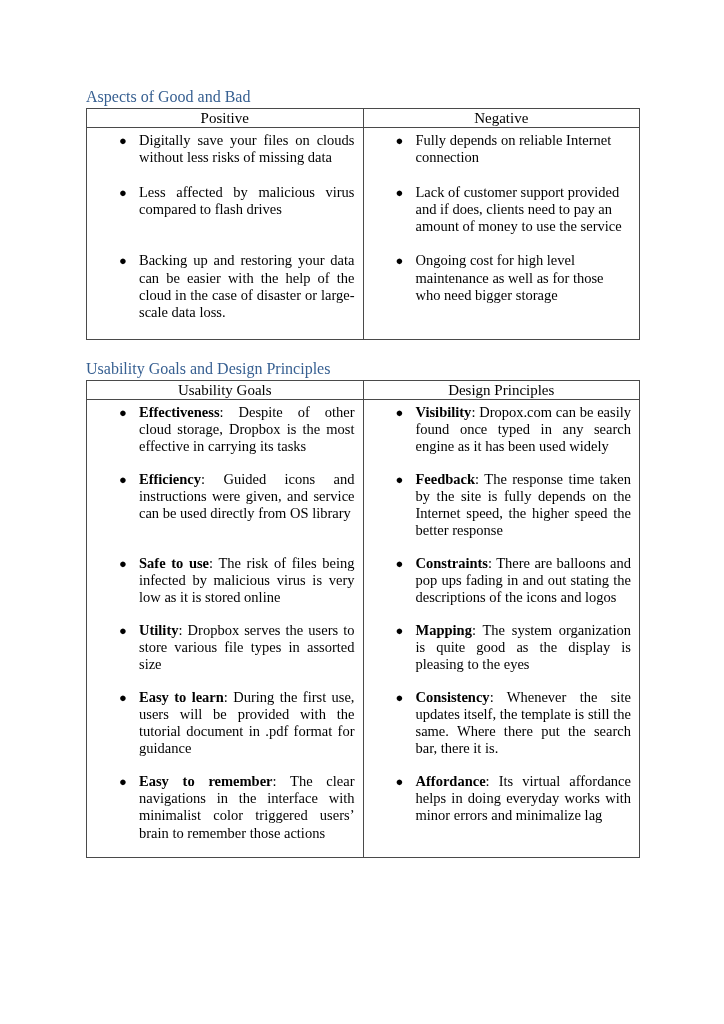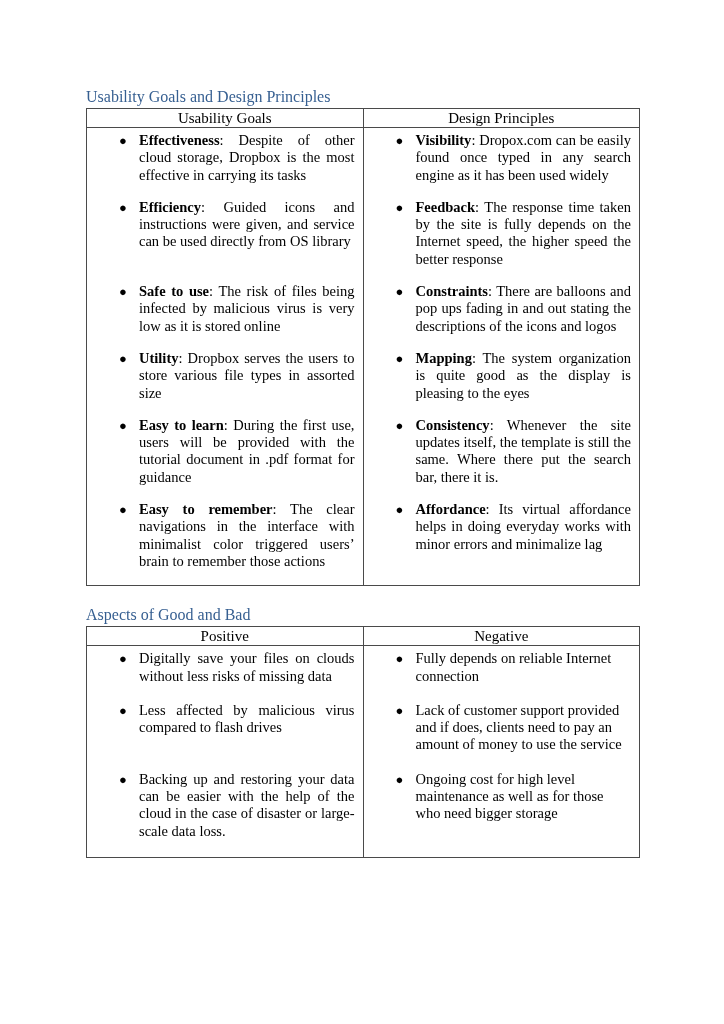--- a/index.html
+++ b/index.html
@@ -66,20 +66,76 @@
     line-height: 17.3px;
     text-align: justify;
   }
   td.no-justify .item-text { text-align: left; }
   .term { font-weight: bold; }
 </style>
 </head>
 <body>
 
 <div class="content">
+
+  <section class="section">
+    <h2 class="section-heading">Aspects of Good and Bad</h2>
+    <table class="doc-table t1">
+      <thead>
+        <tr>
+          <th>Positive</th>
+          <th>Negative</th>
+        </tr>
+      </thead>
+      <tbody>
+          <tr>
+            <td>
+              <div class="item">
+                <span class="bullet">●</span>
+                <div class="item-text">Digitally save your files on clouds without less risks of missing data</div>
+              </div>
+            </td>
+            <td class="no-justify">
+              <div class="item">
+                <span class="bullet">●</span>
+                <div class="item-text">Fully depends on reliable Internet connection</div>
+              </div>
+            </td>
+          </tr>
+          <tr>
+            <td>
+              <div class="item">
+                <span class="bullet">●</span>
+                <div class="item-text">Less affected by malicious virus compared to flash drives</div>
+              </div>
+            </td>
+            <td class="no-justify">
+              <div class="item">
+                <span class="bullet">●</span>
+                <div class="item-text">Lack of customer support provided and if does, clients need to pay an amount of money to use the service</div>
+              </div>
+            </td>
+          </tr>
+          <tr>
+            <td>
+              <div class="item">
+                <span class="bullet">●</span>
+                <div class="item-text">Backing up and restoring your data can be easier with the help of the cloud in the case of disaster or large-scale data loss.</div>
+              </div>
+            </td>
+            <td class="no-justify">
+              <div class="item">
+                <span class="bullet">●</span>
+                <div class="item-text">Ongoing cost for high level maintenance as well as for those who need bigger storage</div>
+              </div>
+            </td>
+          </tr>
+        </tbody>
+    </table>
+  </section>
 
   <section class="section">
     <h2 class="section-heading">Usability Goals and Design Principles</h2>
     <table class="doc-table t2">
       <thead>
         <tr>
           <th>Usability Goals</th>
           <th>Design Principles</th>
         </tr>
       </thead>
@@ -165,69 +221,13 @@
               <div class="item">
                 <span class="bullet">●</span>
                 <div class="item-text"><b class="term">Affordance</b><span>: </span><span>Its virtual affordance helps in doing everyday works with minor errors and minimalize lag</span></div>
               </div>
             </td>
           </tr>
         </tbody>
     </table>
   </section>
 
-  <section class="section">
-    <h2 class="section-heading">Aspects of Good and Bad</h2>
-    <table class="doc-table t1">
-      <thead>
-        <tr>
-          <th>Positive</th>
-          <th>Negative</th>
-        </tr>
-      </thead>
-      <tbody>
-          <tr>
-            <td>
-              <div class="item">
-                <span class="bullet">●</span>
-                <div class="item-text">Digitally save your files on clouds without less risks of missing data</div>
-              </div>
-            </td>
-            <td class="no-justify">
-              <div class="item">
-                <span class="bullet">●</span>
-                <div class="item-text">Fully depends on reliable Internet connection</div>
-              </div>
-            </td>
-          </tr>
-          <tr>
-            <td>
-              <div class="item">
-                <span class="bullet">●</span>
-                <div class="item-text">Less affected by malicious virus compared to flash drives</div>
-              </div>
-            </td>
-            <td class="no-justify">
-              <div class="item">
-                <span class="bullet">●</span>
-                <div class="item-text">Lack of customer support provided and if does, clients need to pay an amount of money to use the service</div>
-              </div>
-            </td>
-          </tr>
-          <tr>
-            <td>
-              <div class="item">
-                <span class="bullet">●</span>
-                <div class="item-text">Backing up and restoring your data can be easier with the help of the cloud in the case of disaster or large-scale data loss.</div>
-              </div>
-            </td>
-            <td class="no-justify">
-              <div class="item">
-                <span class="bullet">●</span>
-                <div class="item-text">Ongoing cost for high level maintenance as well as for those who need bigger storage</div>
-              </div>
-            </td>
-          </tr>
-        </tbody>
-    </table>
-  </section>
-
 </div>
 
 </body></html>

